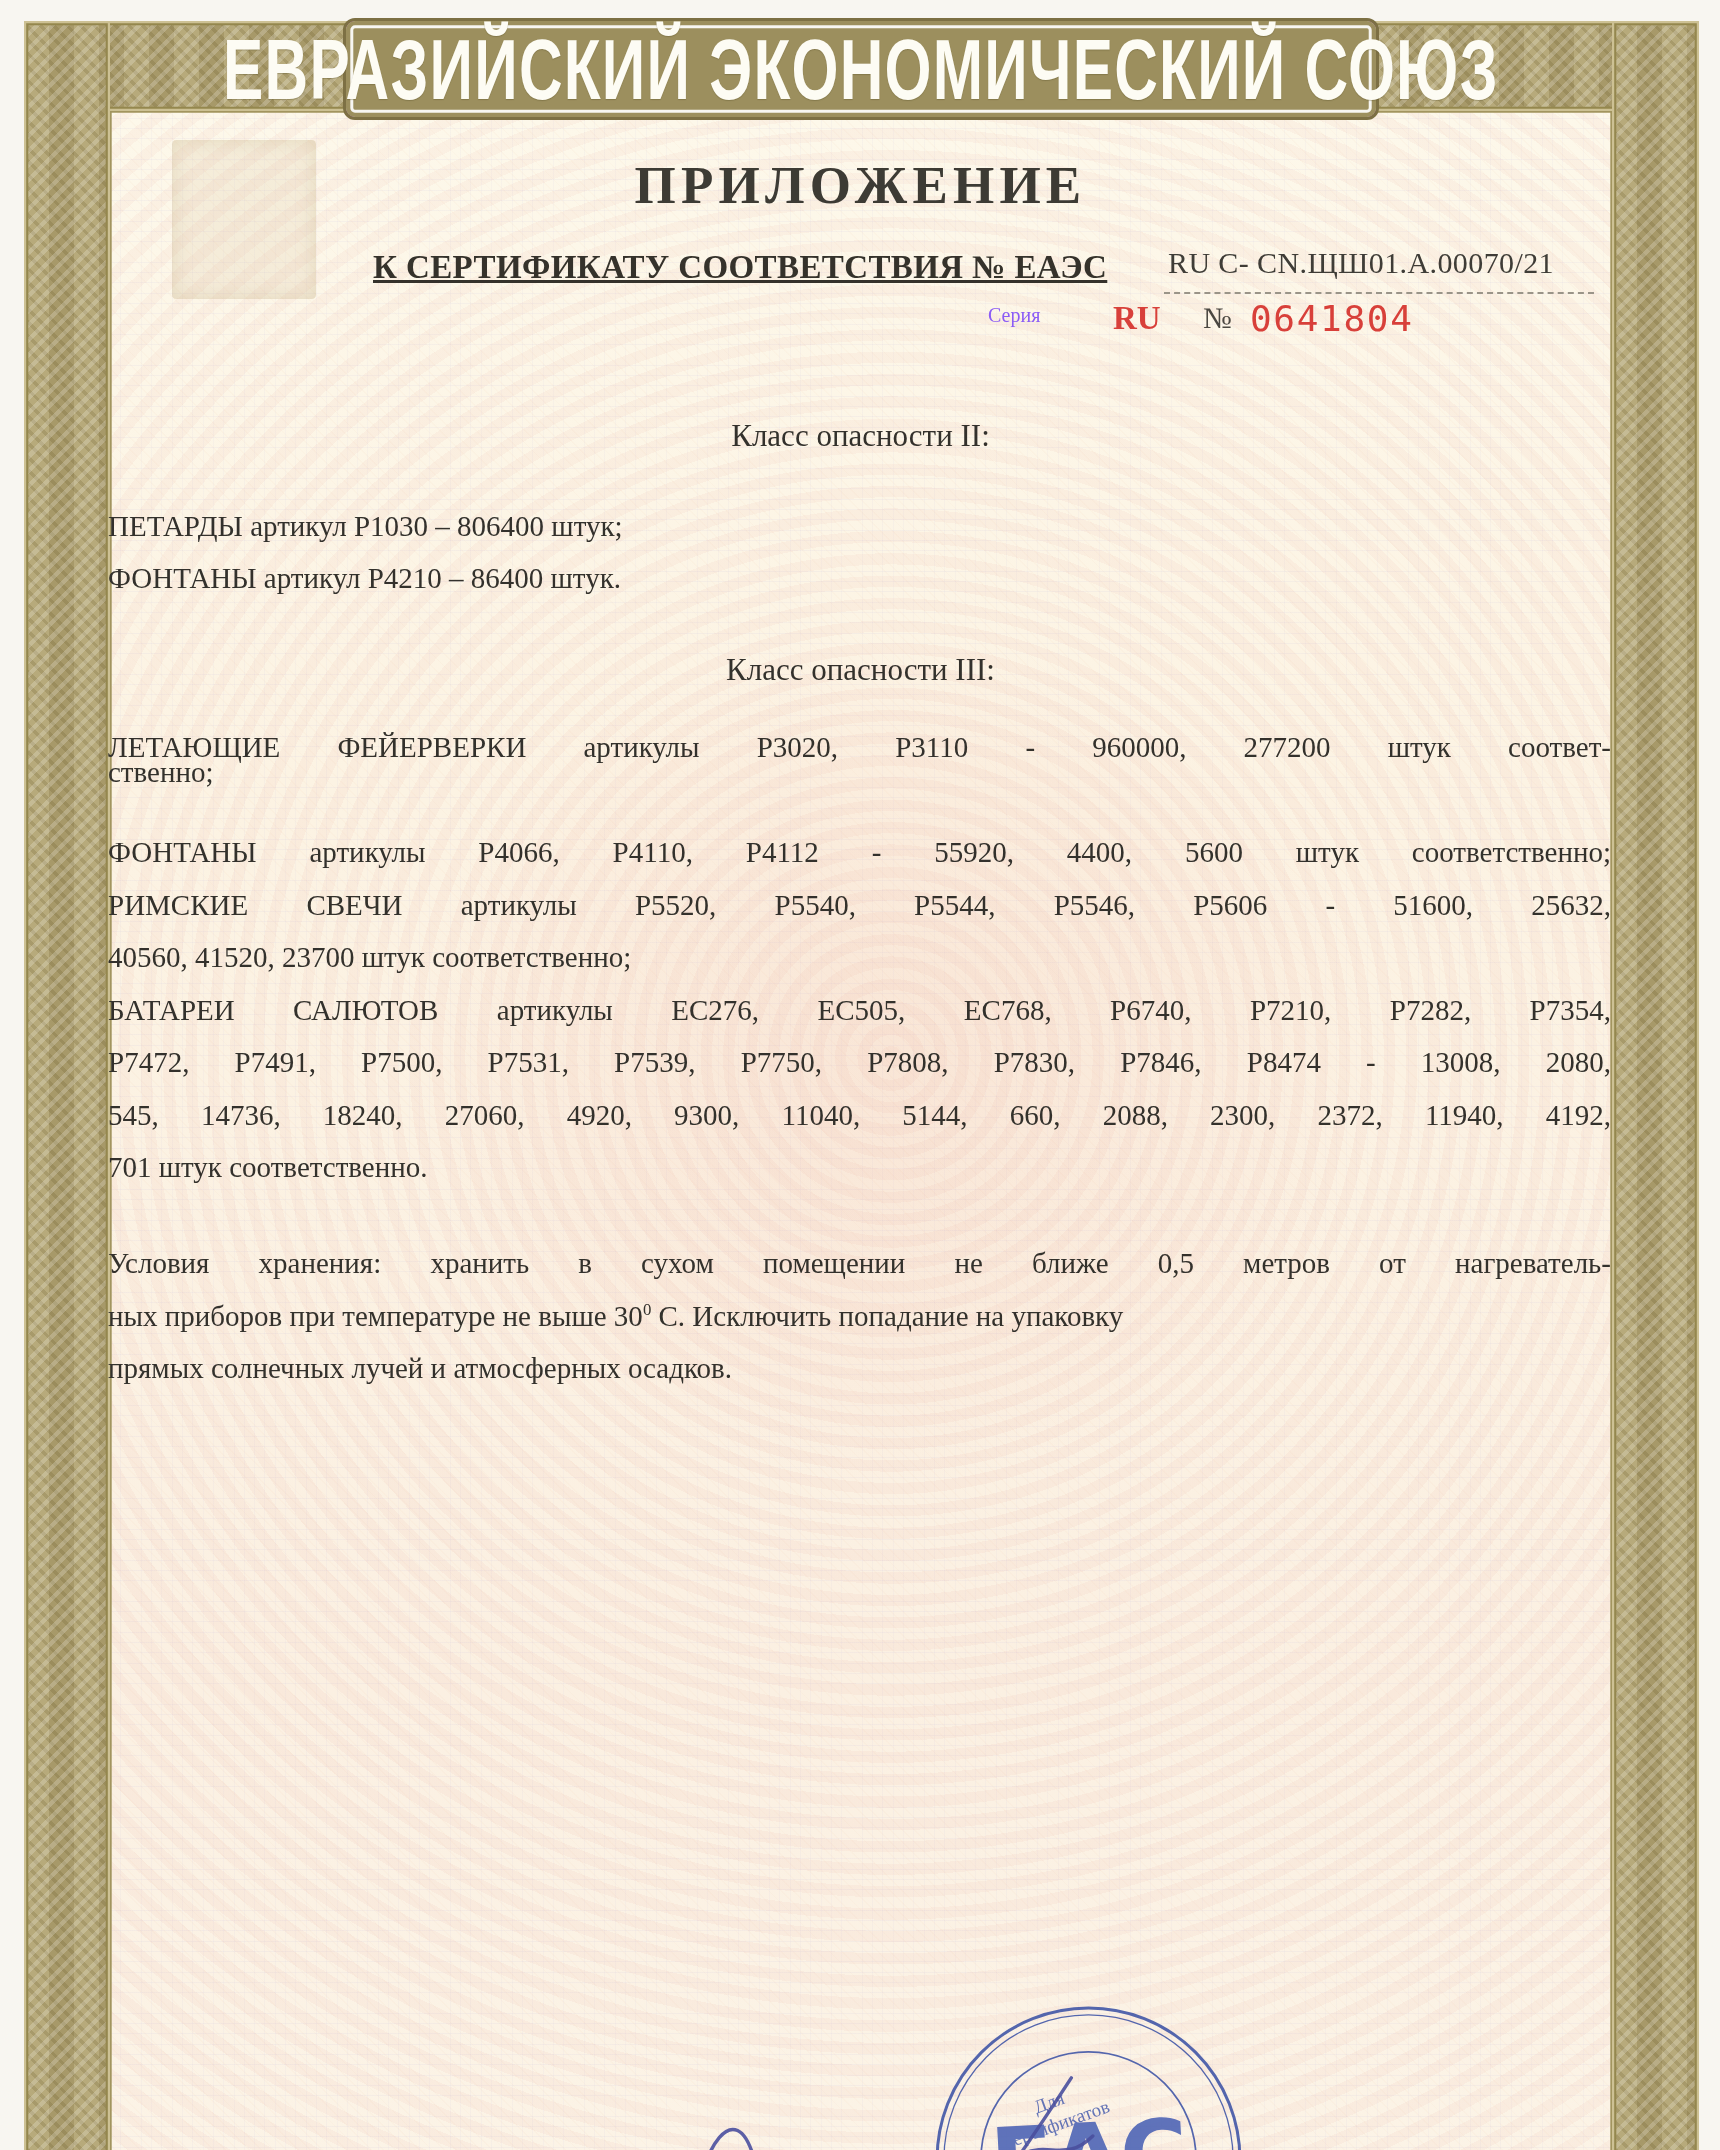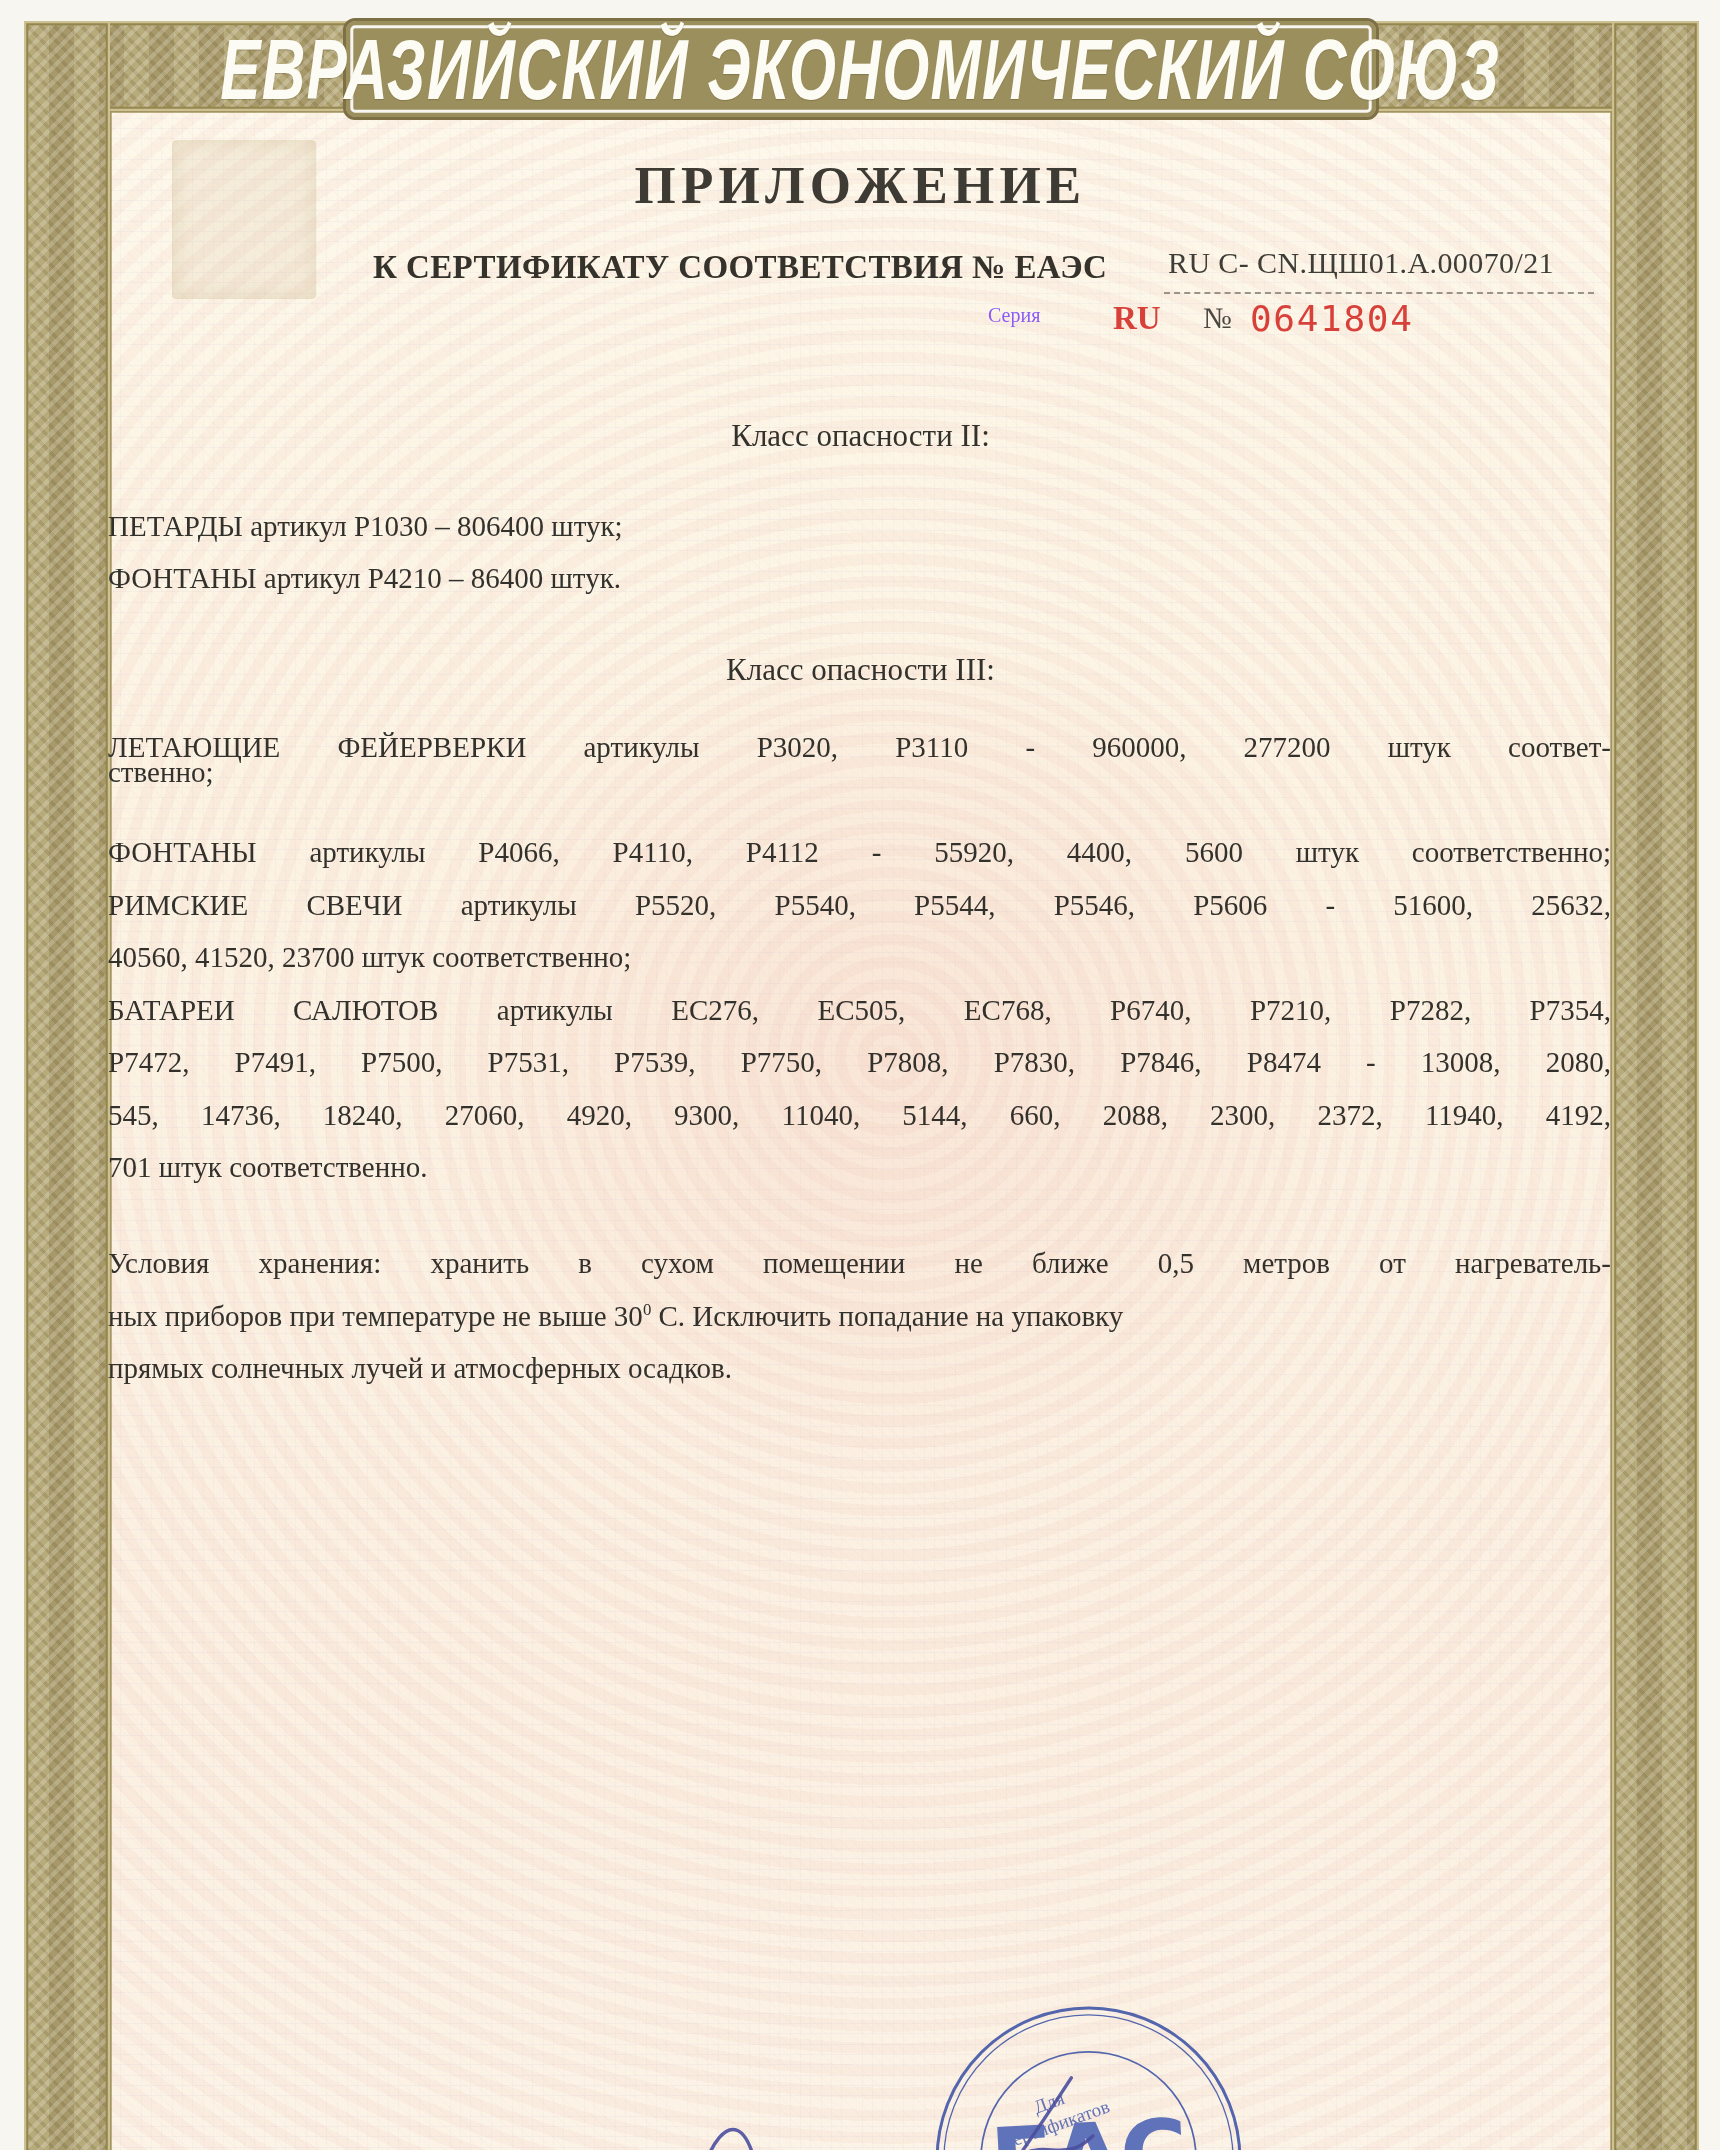--- a/index.html
+++ b/index.html
@@ -25,28 +25,28 @@
       repeating-linear-gradient(90deg, rgba(186,178,220,.08) 0 0.9px, transparent 0.9px 10.3px),
       repeating-linear-gradient(45deg, rgba(240,200,170,.07) 0 1.3px, transparent 1.3px 8.6px),
       linear-gradient(#fdf8ea, #fcf3e3 30%, #fbf0e2 70%, #fcf5e8);
     box-shadow: inset 0 0 0 1.7px #a2955f;}
   .emboss{position:absolute;left:172px;top:140px;width:144px;height:159px;border-radius:4.3px;
     background:rgba(205,185,140,.17);box-shadow:inset 0 0 20px rgba(190,168,118,.30);}
   
   .banner{position:absolute;left:50%;top:18px;transform:translateX(-50%);
     width:1030px;height:96px;border-radius:12px;border:3.4px solid #7d7044;background:#d946ef;
     box-shadow:inset 0 0 0 4.3px #9c8f5e, inset 0 0 0 7.3px rgba(255,255,255,.92), inset 0 0 0 172px #9c8f5e;
-    display:flex;align-items:center;justify-content:center;font-style:italic;}
+    display:flex;align-items:center;justify-content:center;}
   .banner span{display:block;font-family:"Liberation Sans","DejaVu Sans",sans-serif;
     font-weight:bold;font-size:65px;letter-spacing:1.3px;color:#fdfcf4;white-space:nowrap;
     transform:scale(.93,1.30);text-shadow:0 1.3px 0.9px rgba(90,80,40,.35);}
   
   .doc-title{position:absolute;left:0;top:155px;width:1721px;text-align:center;
     font-size:53px;font-weight:bold;letter-spacing:5.2px;color:#3d3b34;}
-  .subtitle{position:absolute;left:373px;top:249px;font-size:33px;font-weight:bold;color:#35322b;letter-spacing:0.4px;}
+  .subtitle{position:absolute;left:373px;top:249px;font-size:33px;font-weight:bold;color:#35322b;letter-spacing:0.4px;text-decoration:underline;}
   .cert-number{position:absolute;left:1168px;top:246px;font-size:30px;color:#3f3d37;letter-spacing:0.4px;white-space:nowrap;}
   .cert-underline{position:absolute;left:1164px;top:292px;width:430px;border-top:2.2px dashed #9a9488;}
   .series-label{position:absolute;left:988px;top:304px;font-size:20px;color:#8b5cf6;}
   .series-code{position:absolute;left:1101px;top:300px;font-size:33px;font-weight:bold;color:#d8403a;margin-left:12px;}
   .num-sign{position:absolute;left:1203px;top:301px;font-size:30px;color:#4a4741;}
   .serial{position:absolute;left:1250px;top:298px;font-family:"DejaVu Sans Mono","Liberation Mono",monospace;
     font-size:36px;color:#d8403a;letter-spacing:1.7px;text-align:right;}
   
   .heading{position:absolute;left:0;width:1721px;text-align:center;font-size:31px;color:#33312c;}
   .bline{position:absolute;left:108px;width:1650px;font-size:29px;color:#33312c;white-space:nowrap;}

